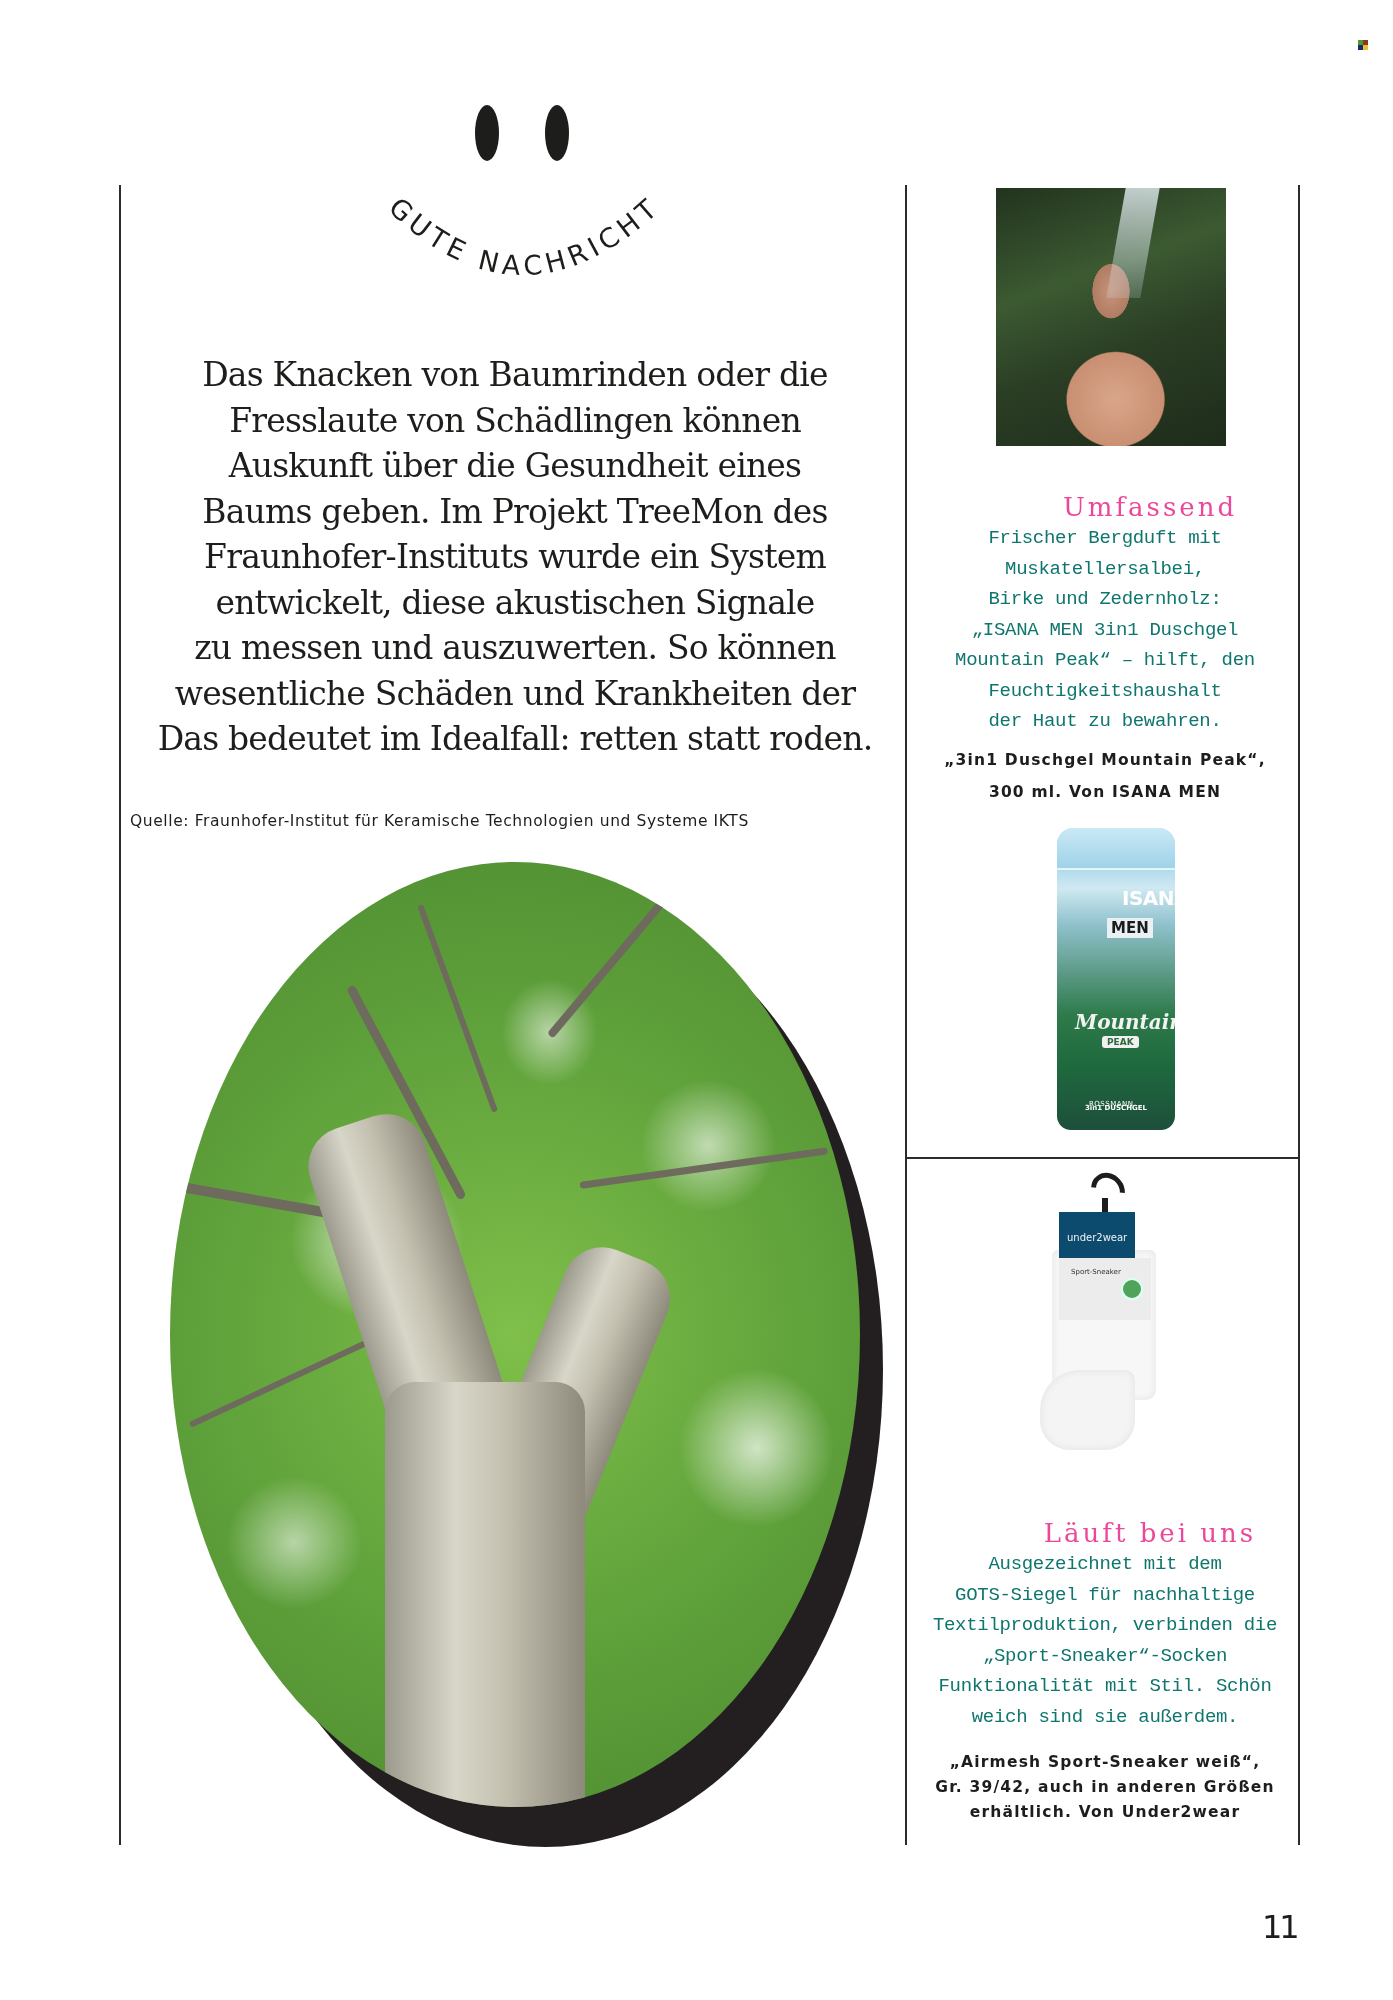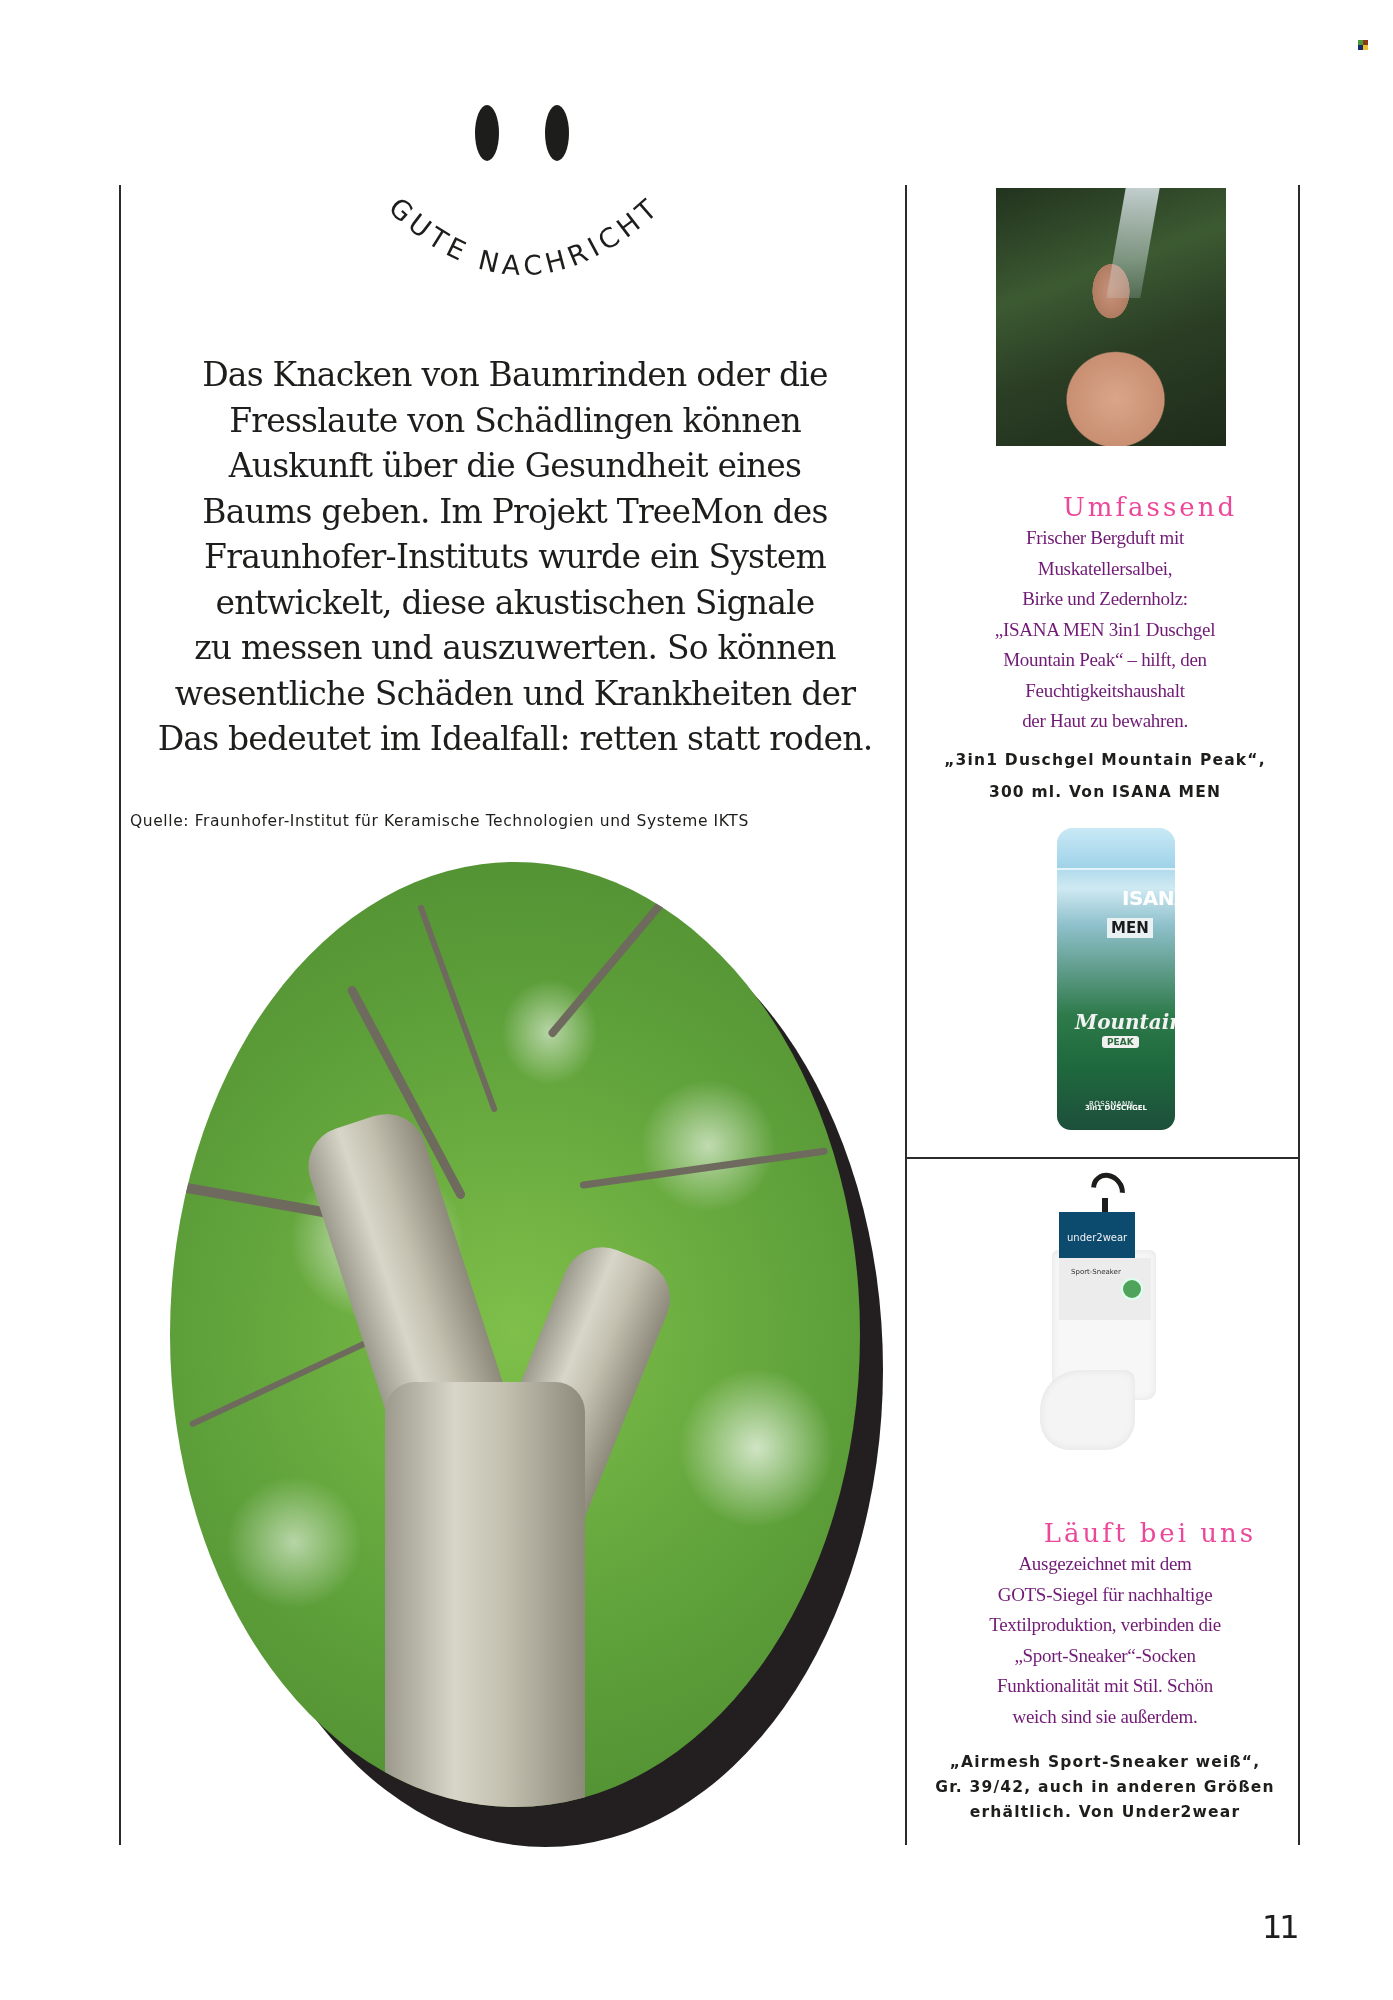--- a/index.html
+++ b/index.html
@@ -31,21 +31,21 @@
   .branch { position: absolute; background: #6f6a5e; border-radius: 6px; transform-origin: left center; }
 
   .photo-man { position: absolute; left: 996px; top: 188px; width: 230px; height: 258px; overflow: hidden;
      background:
        radial-gradient(ellipse 30% 26% at 52% 82%, #d9a68a, #c98f72 70%, transparent 72%),
        radial-gradient(ellipse 10% 13% at 50% 40%, #c8937a, #b07c62 80%, transparent 82%),
        linear-gradient(160deg, #22331e 0%, #3c5a32 35%, #2b3f25 60%, #1e2b1a 100%); }
   .photo-man .water { position: absolute; left: 120px; top: 0; width: 34px; height: 110px; background: linear-gradient(180deg, rgba(230,240,245,0.8), rgba(200,220,230,0.2)); transform: skewX(-10deg); }
 
   .right-title { position: absolute; left: 980px; width: 340px; text-align: center; font-family: "DejaVu Serif", serif; font-size: 26px; letter-spacing: 3px; color: #ec4899; }
-  .right-body { position: absolute; left: 925px; width: 360px; text-align: center; font-family: Liberation Serif, serif; font-size: 19px; line-height: 30.5px; letter-spacing: -0.3px; color: #701a75; }
+  .right-body { position: absolute; left: 925px; width: 360px; text-align: center; font-family: Liberation Mono, monospace; font-size: 19px; line-height: 30.5px; letter-spacing: -0.3px; color: #0f766e; }
   .right-body div, .right-cap div { white-space: nowrap; }
   .right-cap { position: absolute; left: 925px; width: 360px; text-align: center; font-family: "DejaVu Sans", sans-serif; font-size: 15.5px; font-weight: bold; letter-spacing: 1.2px; color: #1d1d1b; }
 
   .bottle { position: absolute; left: 1057px; top: 828px; width: 118px; height: 302px; border-radius: 16px 16px 14px 14px; overflow: hidden;
      background: linear-gradient(180deg, #bfe3f2 0%, #a9d7ea 12%, #cfe9f2 20%, #8fc1cc 32%, #5c9a86 48%, #2d7a4a 62%, #1f6a3e 78%, #1d4f3b 100%); }
   .bottle .cap { position: absolute; left: 0; top: 0; width: 100%; height: 40px; background: linear-gradient(180deg, #c9e9f6, #9fd2e8); border-bottom: 2px solid rgba(255,255,255,0.5); }
   .bottle .b-brand { position: absolute; left: 22px; top: 58px; font-family: "DejaVu Sans", sans-serif; font-weight: bold; font-size: 20px; color: #fff; letter-spacing: -0.5px; margin-left: 43px; }
   .bottle .b-men { position: absolute; left: 50px; top: 90px; font-family: "DejaVu Sans", sans-serif; font-weight: bold; font-size: 15px; color: #1b1b1b; background: #e9f1f3; padding: 1px 4px; }
   .bottle .b-mountain { position: absolute; left: 18px; top: 182px; font-family: "DejaVu Serif", serif; font-style: italic; font-weight: bold; font-size: 20px; color: #f2f2f2; }
   .bottle .b-peak { position: absolute; left: 45px; top: 208px; font-family: "DejaVu Sans", sans-serif; font-weight: bold; font-size: 9px; color: #2d6a3e; background: #f0f0f0; padding: 1px 5px; border-radius: 3px; }

